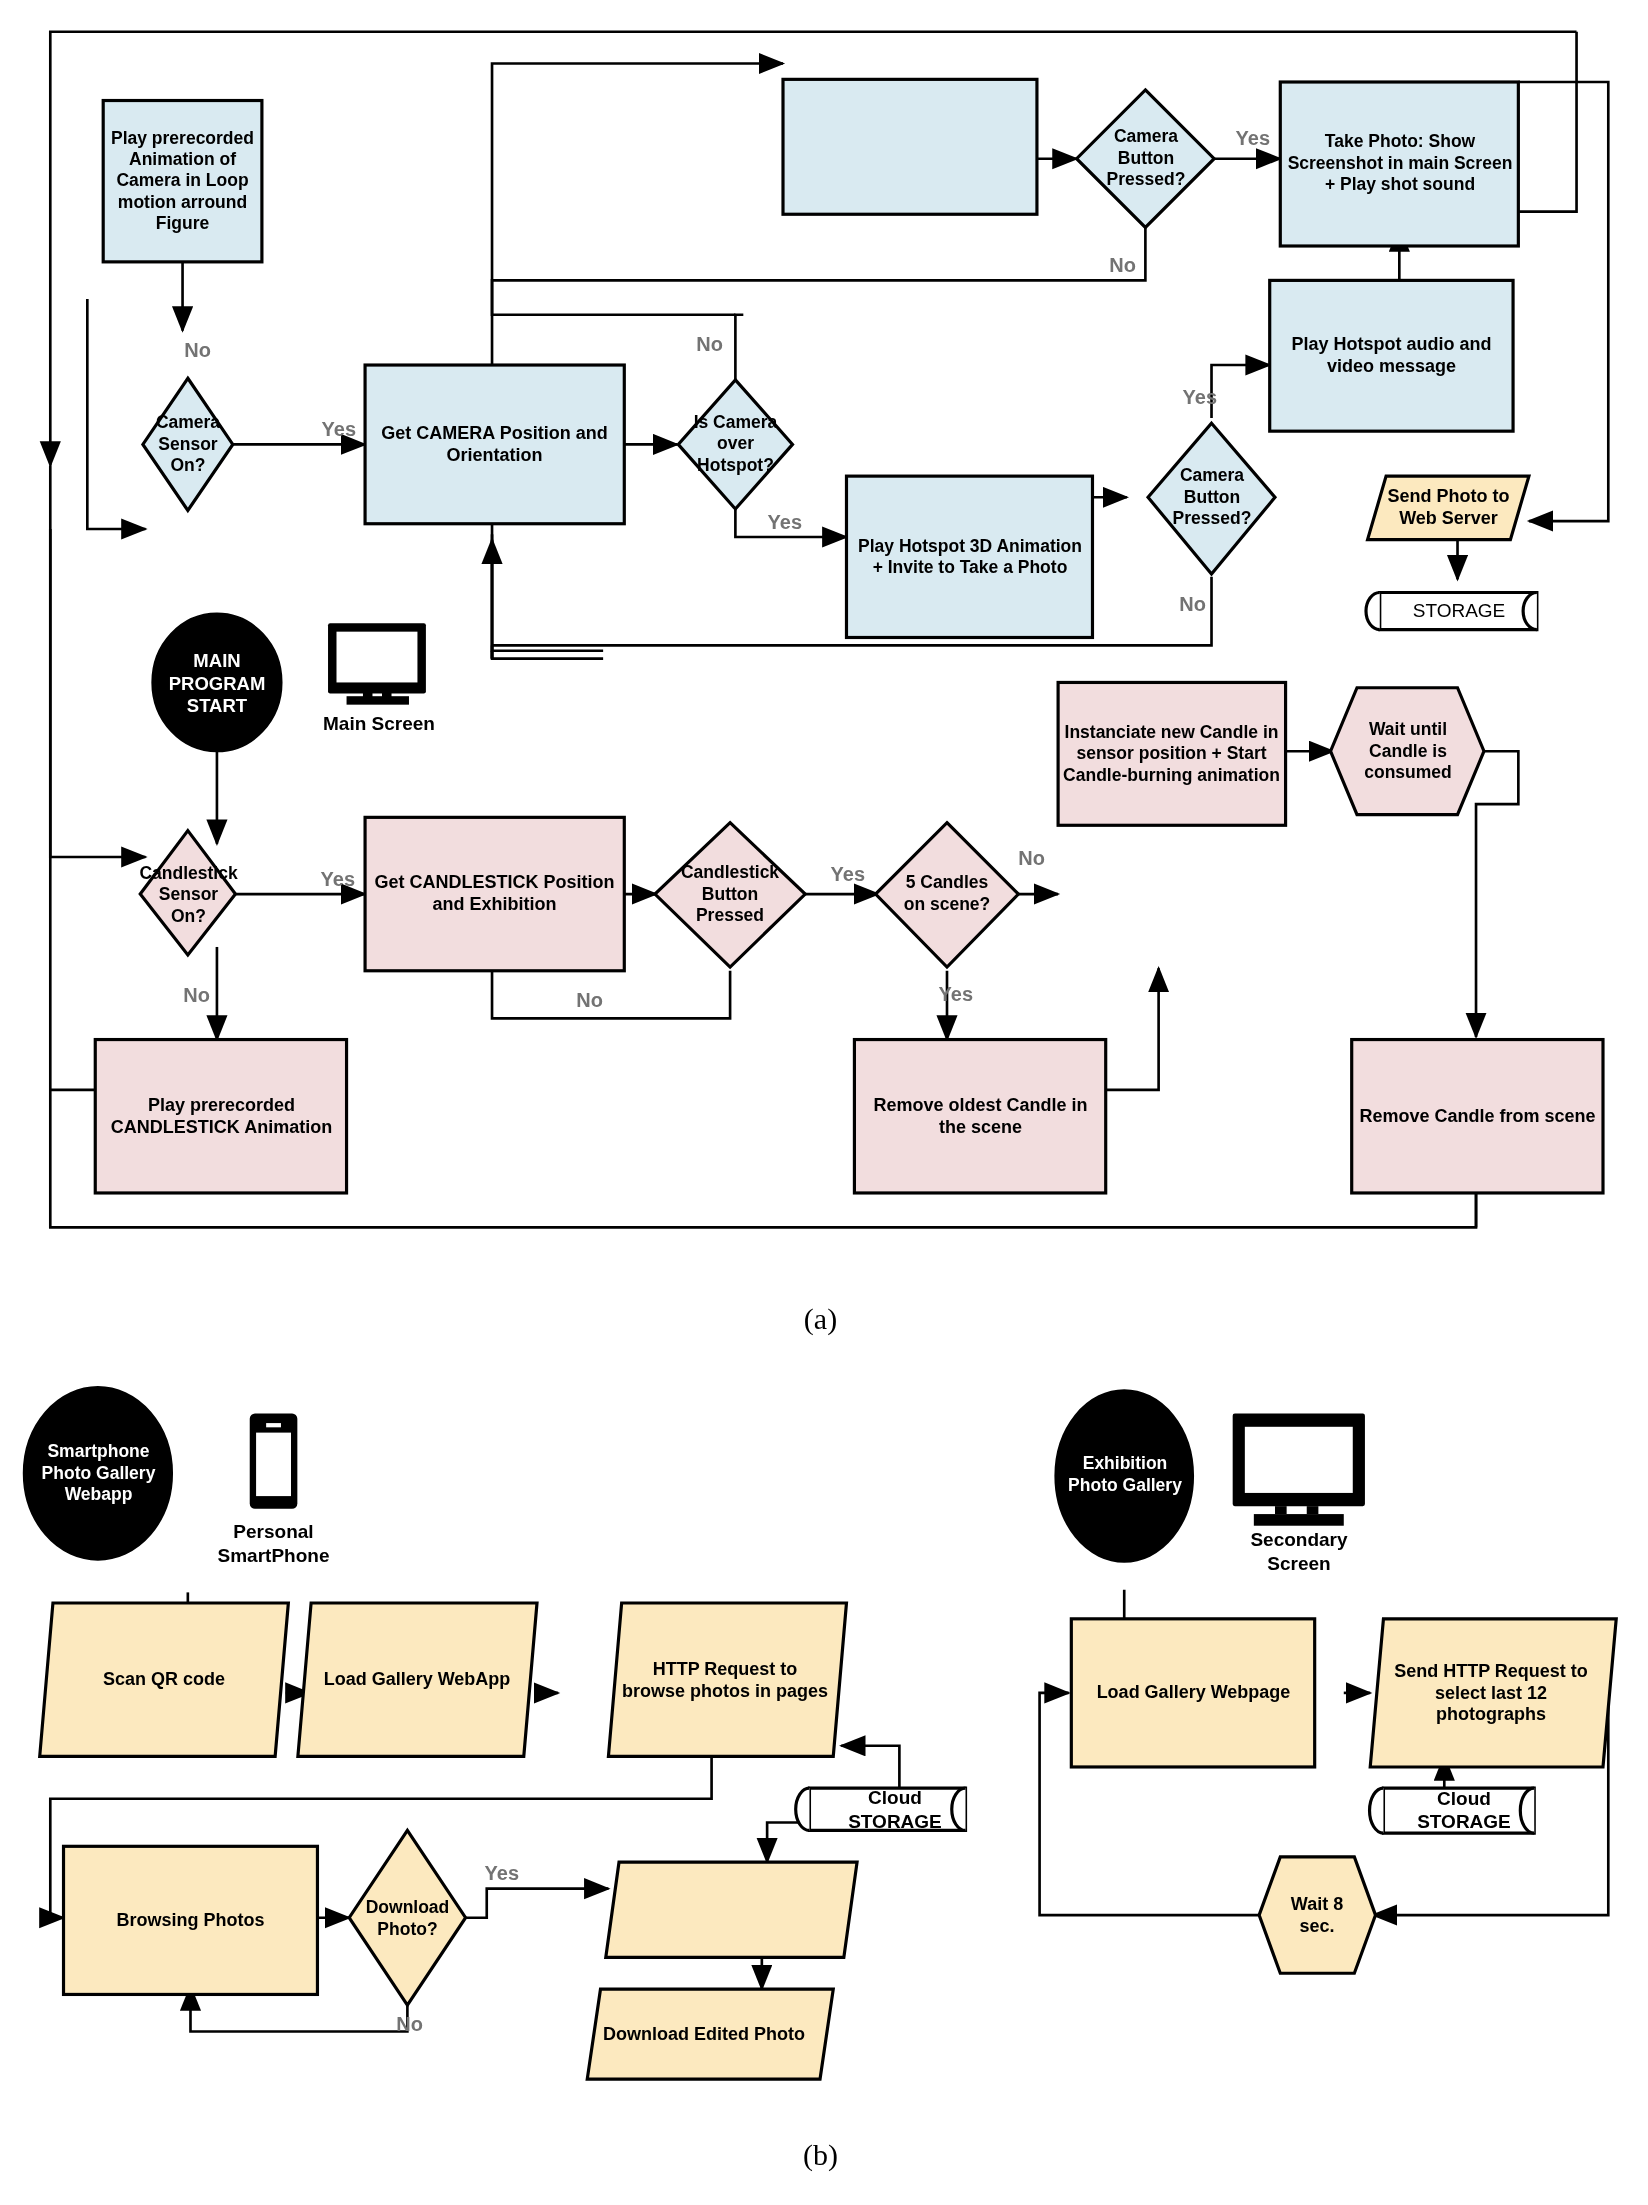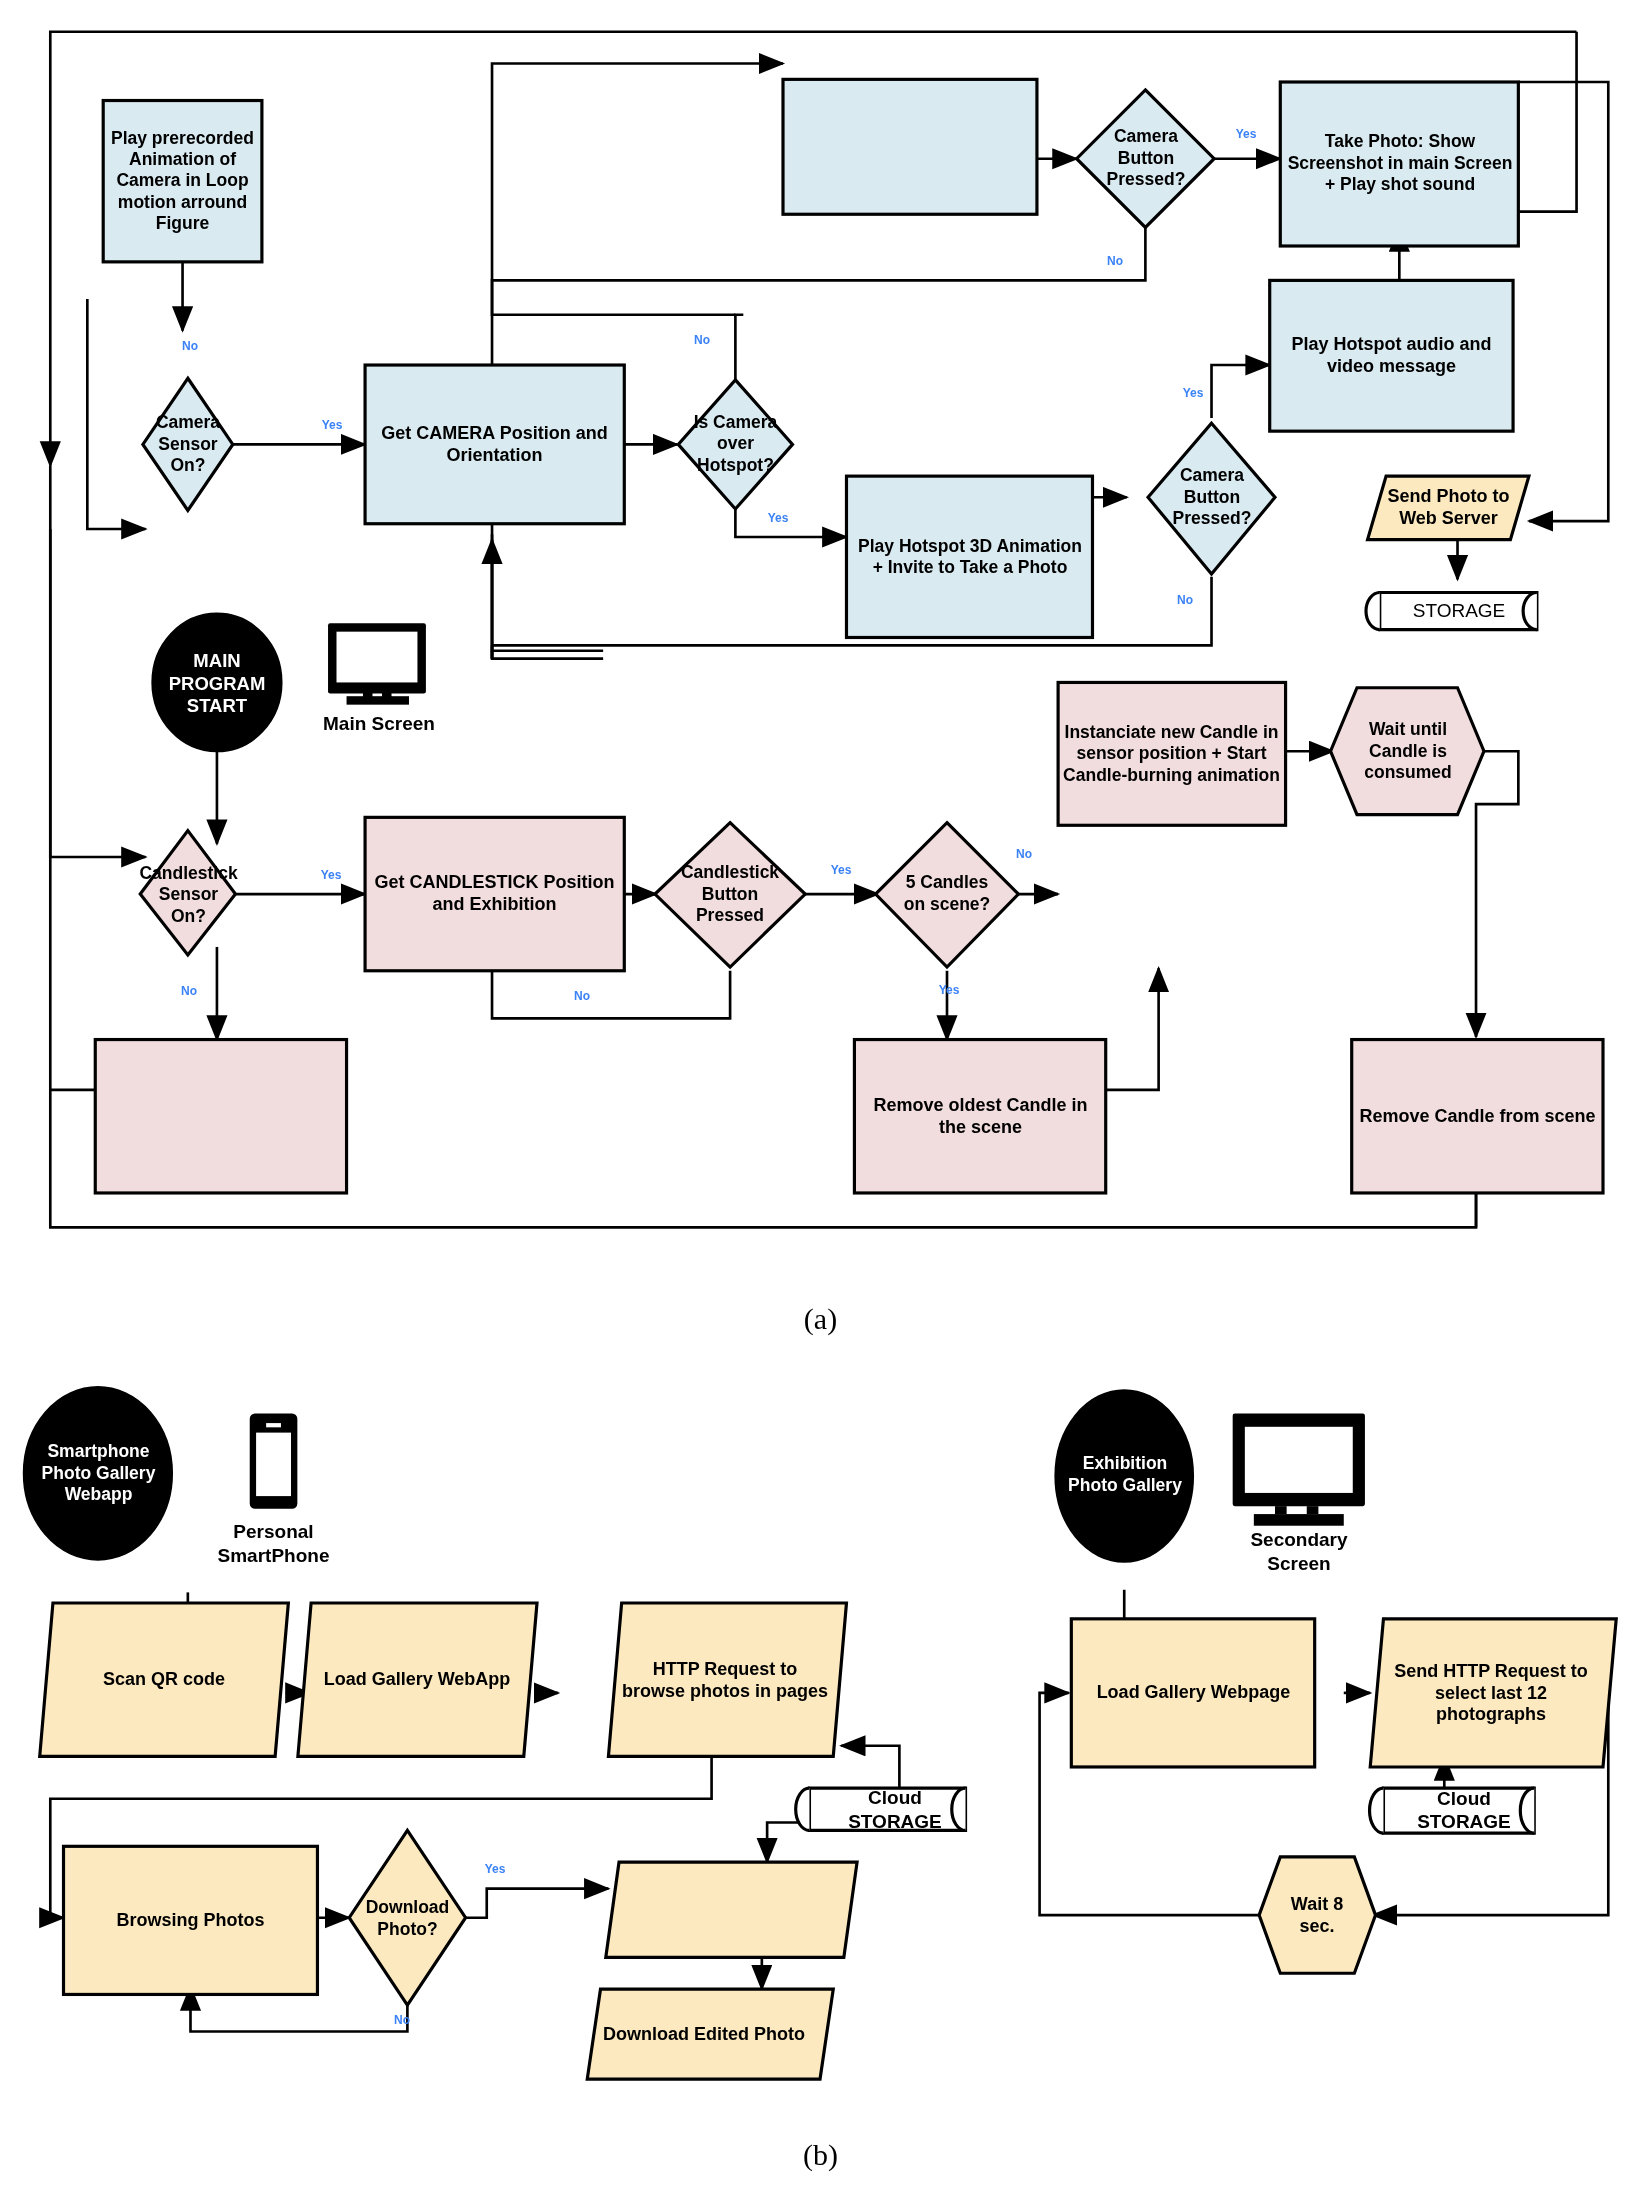--- a/index.html
+++ b/index.html
@@ -2,22 +2,22 @@
 <html style="font-size:8.5px"><head>
 <meta charset="utf-8">
 <style>
   html,body{margin:0;padding:0;background:#ffffff;}
   body{font-family:"Liberation Sans",sans-serif;}
   #page{position:relative;width:1648px;height:2205px;background:#fff;overflow:hidden;}
   svg{position:absolute;left:0;top:0;width:1648px;height:2205px;}
   .lbl{position:absolute;font-weight:bold;text-align:center;
        display:flex;align-items:center;justify-content:center;
        line-height:1.22;pointer-events:none;}
-  .edge-lbl{position:absolute;font-weight:bold;font-size:12px;color:#3b82f6;
-            text-align:center;}
+  .edge-lbl{position:absolute;font-weight:bold;font-size:20px;color:#737373;
+            text-align:right;}
   .caption{position:absolute;font-family:"Liberation Serif",serif;font-size:30px;color:#000;text-align:center;}
   .icon-cap{position:absolute;font-weight:bold;font-size:19px;color:#000;text-align:center;line-height:1.25;}
   .white-txt{color:#ffffff;}
   .blk-txt{color:#000000;border-radius:9px;}
 </style>
 </head>
 <body>
 
 <div id="page">
 
@@ -246,20 +246,21 @@
   <div class="lbl blk-txt" style="left:370px;top:841px;width:249px;height:106px;font-size:18px;">Get CANDLESTICK Position and Exhibition</div>
 
   <div class="lbl blk-txt" style="left:678px;top:852px;width:104px;height:85px;font-size:17.5px;">Candlestick Button Pressed</div>
 
   <div class="lbl blk-txt" style="left:894px;top:862px;width:106px;height:63px;font-size:17.5px;">5 Candles on scene?</div>
 
   <div class="lbl blk-txt" style="left:1062px;top:688px;width:219px;height:132px;font-size:17.5px;">Instanciate new Candle in sensor position + Start Candle-burning animation</div>
 
   <div class="lbl blk-txt" style="left:1347px;top:704px;width:122px;height:95px;font-size:17.5px;">Wait until Candle is consumed</div>
 
+  <div class="lbl blk-txt" style="left:101px;top:1045px;width:241px;height:143px;font-size:18px;">Play prerecorded CANDLESTICK Animation</div>
 
   <div class="lbl blk-txt" style="left:860px;top:1045px;width:241px;height:143px;font-size:18px;">Remove oldest Candle in the scene</div>
 
   <div class="lbl blk-txt" style="left:1357px;top:1045px;width:241px;height:143px;font-size:18px;">Remove Candle from scene</div>
 
   <div class="edge-lbl" style="left:169px;top:339px;width:42px;">No</div>
   <div class="edge-lbl" style="left:308px;top:418px;width:48px;">Yes</div>
   <div class="edge-lbl" style="left:681px;top:333px;width:42px;">No</div>
   <div class="edge-lbl" style="left:754px;top:511px;width:48px;">Yes</div>
   <div class="edge-lbl" style="left:1222px;top:127px;width:48px;">Yes</div>

